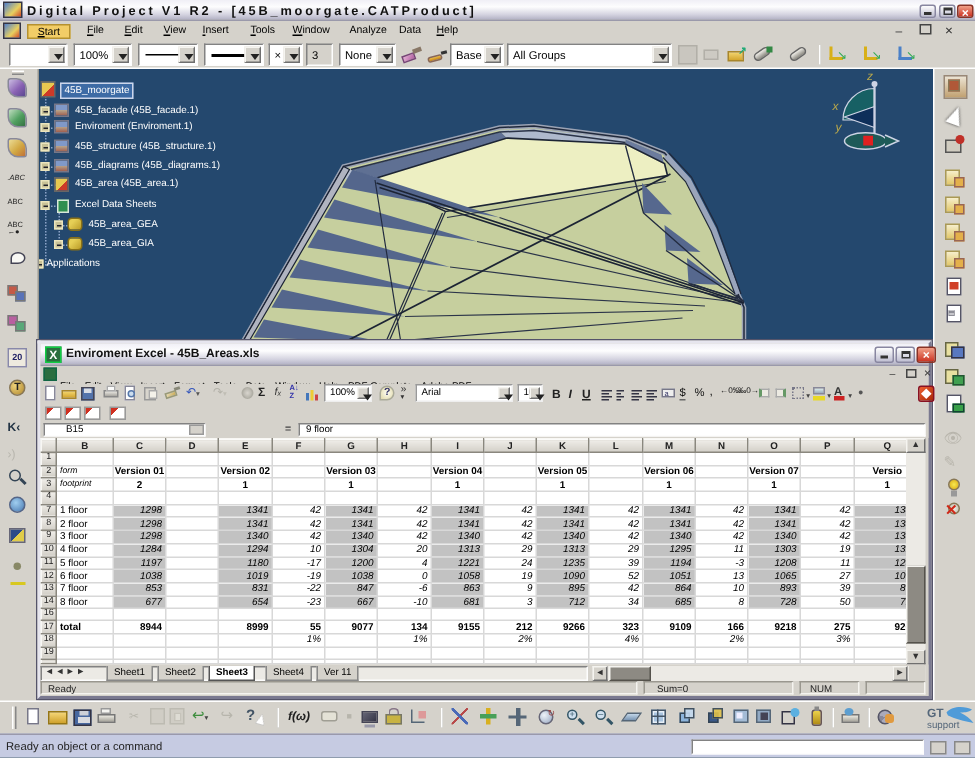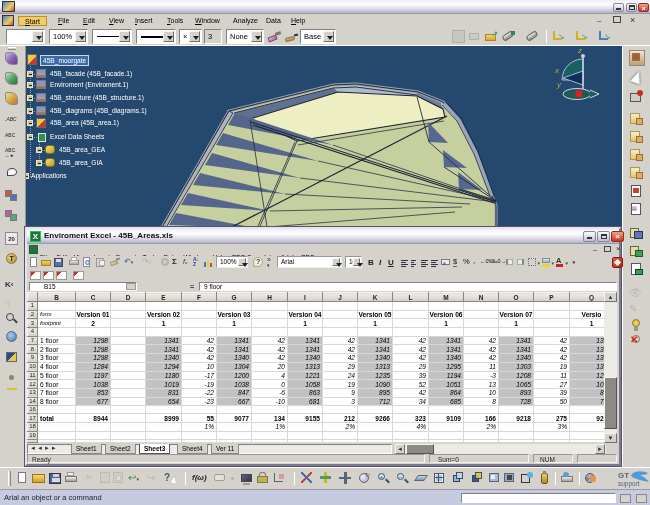--- a/index.html
+++ b/index.html
@@ -10,20 +10,21 @@
 .combo .dd:after{content:"";position:absolute;left:2.5px;top:4px;border:3px solid transparent;border-top:4px solid #222;}
 .u{text-decoration:underline;}
 .icon{position:absolute;width:16px;height:16px;}
 .sunk{border:1px solid;border-color:#828282 #fdfdfd #fdfdfd #828282;background:#fff;}
 </style>
 </head>
 <body>
 
 <div class="abs" style="left:0;top:0;width:650px;height:14px;background:linear-gradient(180deg,#f0eff6 0%,#fdfdfe 35%,#d4d3e0 75%,#b3b2c5 100%);border-bottom:1px solid #9a99ab;">
   <div class="abs" style="left:2px;top:1px;width:13px;height:11px;background:linear-gradient(135deg,#4e7fd0 0%,#e8d060 60%,#d04828 100%);border:1px solid #334;"></div>
+  <div class="abs" style="left:18px;top:1.5px;font-size:8.5px;letter-spacing:1.9px;font-weight:bold;color:#111;">Digital Project V1 R2 - [45B_moorgate.CATProduct]</div>
 
   <div class="abs" style="left:613px;top:2.5px;width:11px;height:9.5px;background:linear-gradient(180deg,#fdfdfd,#c0bfd2);border:1px solid #8886a0;border-radius:2px;">
       <div class="abs" style="left:2px;bottom:1.5px;width:5px;height:2px;background:#333;"></div>
     </div>
   <div class="abs" style="left:626px;top:2.5px;width:11px;height:9.5px;background:linear-gradient(180deg,#fdfdfd,#c0bfd2);border:1px solid #8886a0;border-radius:2px;">
       <div class="abs" style="left:2px;top:1.5px;width:6px;height:5px;border:1px solid #333;border-top-width:2px;"></div>
     </div>
   <div class="abs" style="left:638px;top:2.5px;width:11px;height:9.5px;background:linear-gradient(180deg,#f0a088,#cc3322);border:1px solid #883326;border-radius:2px;color:#fff;font-size:8px;font-weight:bold;text-align:center;line-height:9px;">×</div>
 </div>
 
@@ -62,20 +63,21 @@
   <div class="combo" style="left:226px;top:1px;width:38px;">None<div class="dd"></div></div>
   <div class="icon" style="left:267px;top:2px;width:14px;height:13px;">
       <div class="abs" style="left:1px;top:6px;width:9px;height:5px;background:linear-gradient(135deg,#e8b0d8,#b060a0);border:1px solid #747;transform:rotate(-20deg);"></div>
       <div class="abs" style="left:8px;top:2px;width:6px;height:3px;background:#876;transform:rotate(-20deg);"></div>
     </div>
   <div class="icon" style="left:284px;top:2px;width:14px;height:13px;">
       <div class="abs" style="left:1px;top:7px;width:10px;height:4px;background:linear-gradient(180deg,#f0c040,#c08020);border:1px solid #865;border-radius:2px;transform:rotate(-15deg);"></div>
       <div class="abs" style="left:10px;top:4px;width:4px;height:2px;background:#333;transform:rotate(-15deg);"></div>
     </div>
   <div class="combo" style="left:300px;top:1px;width:36px;">Base<div class="dd"></div></div>
+  <div class="combo" style="left:338px;top:1px;width:110px;">All Groups<div class="dd"></div></div>
   <div class="icon" style="left:452px;top:2px;width:13px;height:13px;background:#c9c6bf;border:1px solid #b2afa8;"></div>
   <div class="icon" style="left:468px;top:2px;width:13px;height:13px;">
       <div class="abs" style="left:1px;top:3px;width:10px;height:7px;background:#cdcac3;border:1px solid #b2afa8;"></div>
     </div>
   <div class="icon" style="left:485px;top:2px;width:14px;height:13px;">
       <div class="abs" style="left:0;top:4px;width:11px;height:7px;background:linear-gradient(180deg,#f2d46e,#d4a62e);border:1px solid #a8862c;"></div>
       <div class="abs" style="left:7px;top:0;font-size:7px;color:#2a7;font-weight:bold;">↗</div>
     </div>
   <div class="icon" style="left:502px;top:2px;width:15px;height:13px;">
       <div class="abs" style="left:0;top:3px;width:12px;height:6px;background:linear-gradient(180deg,#f0eee8,#8a8880);border:1px solid #666;border-radius:3px;transform:rotate(-35deg);"></div>
@@ -994,17 +996,17 @@
   <div class="abs" style="left:616px;top:1px;width:34px;height:20px;">
   <svg width="34" height="20" viewBox="0 0 34 20" style="position:absolute;left:0;top:0;">
     <path d="M15,6 C19,1 28,2 32,4 C30,6 26,6 24,6 C28,8 31,10 33,13 C27,12 20,10 16,8 Z" fill="#4f9bd8"></path>
   </svg>
   <div class="abs" style="left:2px;top:2px;font-size:8px;font-weight:bold;color:#55677a;">GT</div>
   <div class="abs" style="left:2px;top:11px;font-size:6.5px;color:#55677a;">support</div>
 </div>
 </div>
 
 <div class="abs" style="left:0;top:489px;width:650px;height:16px;background:#c6cbe2;border-top:1px solid #9a99ab;">
-  <div class="abs" style="left:4px;top:3px;font-size:7.5px;color:#222;">Arial an object or a command</div>
+  <div class="abs" style="left:4px;top:3px;font-size:7.5px;color:#222;">Ready an object or a command</div>
   <div class="abs sunk" style="left:461px;top:3px;width:155px;height:10px;"></div>
   <div class="abs" style="left:620px;top:4px;width:11px;height:9px;background:#d5d2cb;border:1px solid #888;"></div>
   <div class="abs" style="left:636px;top:4px;width:11px;height:9px;background:#d5d2cb;border:1px solid #888;"></div>
 </div>
 
 </body></html>

